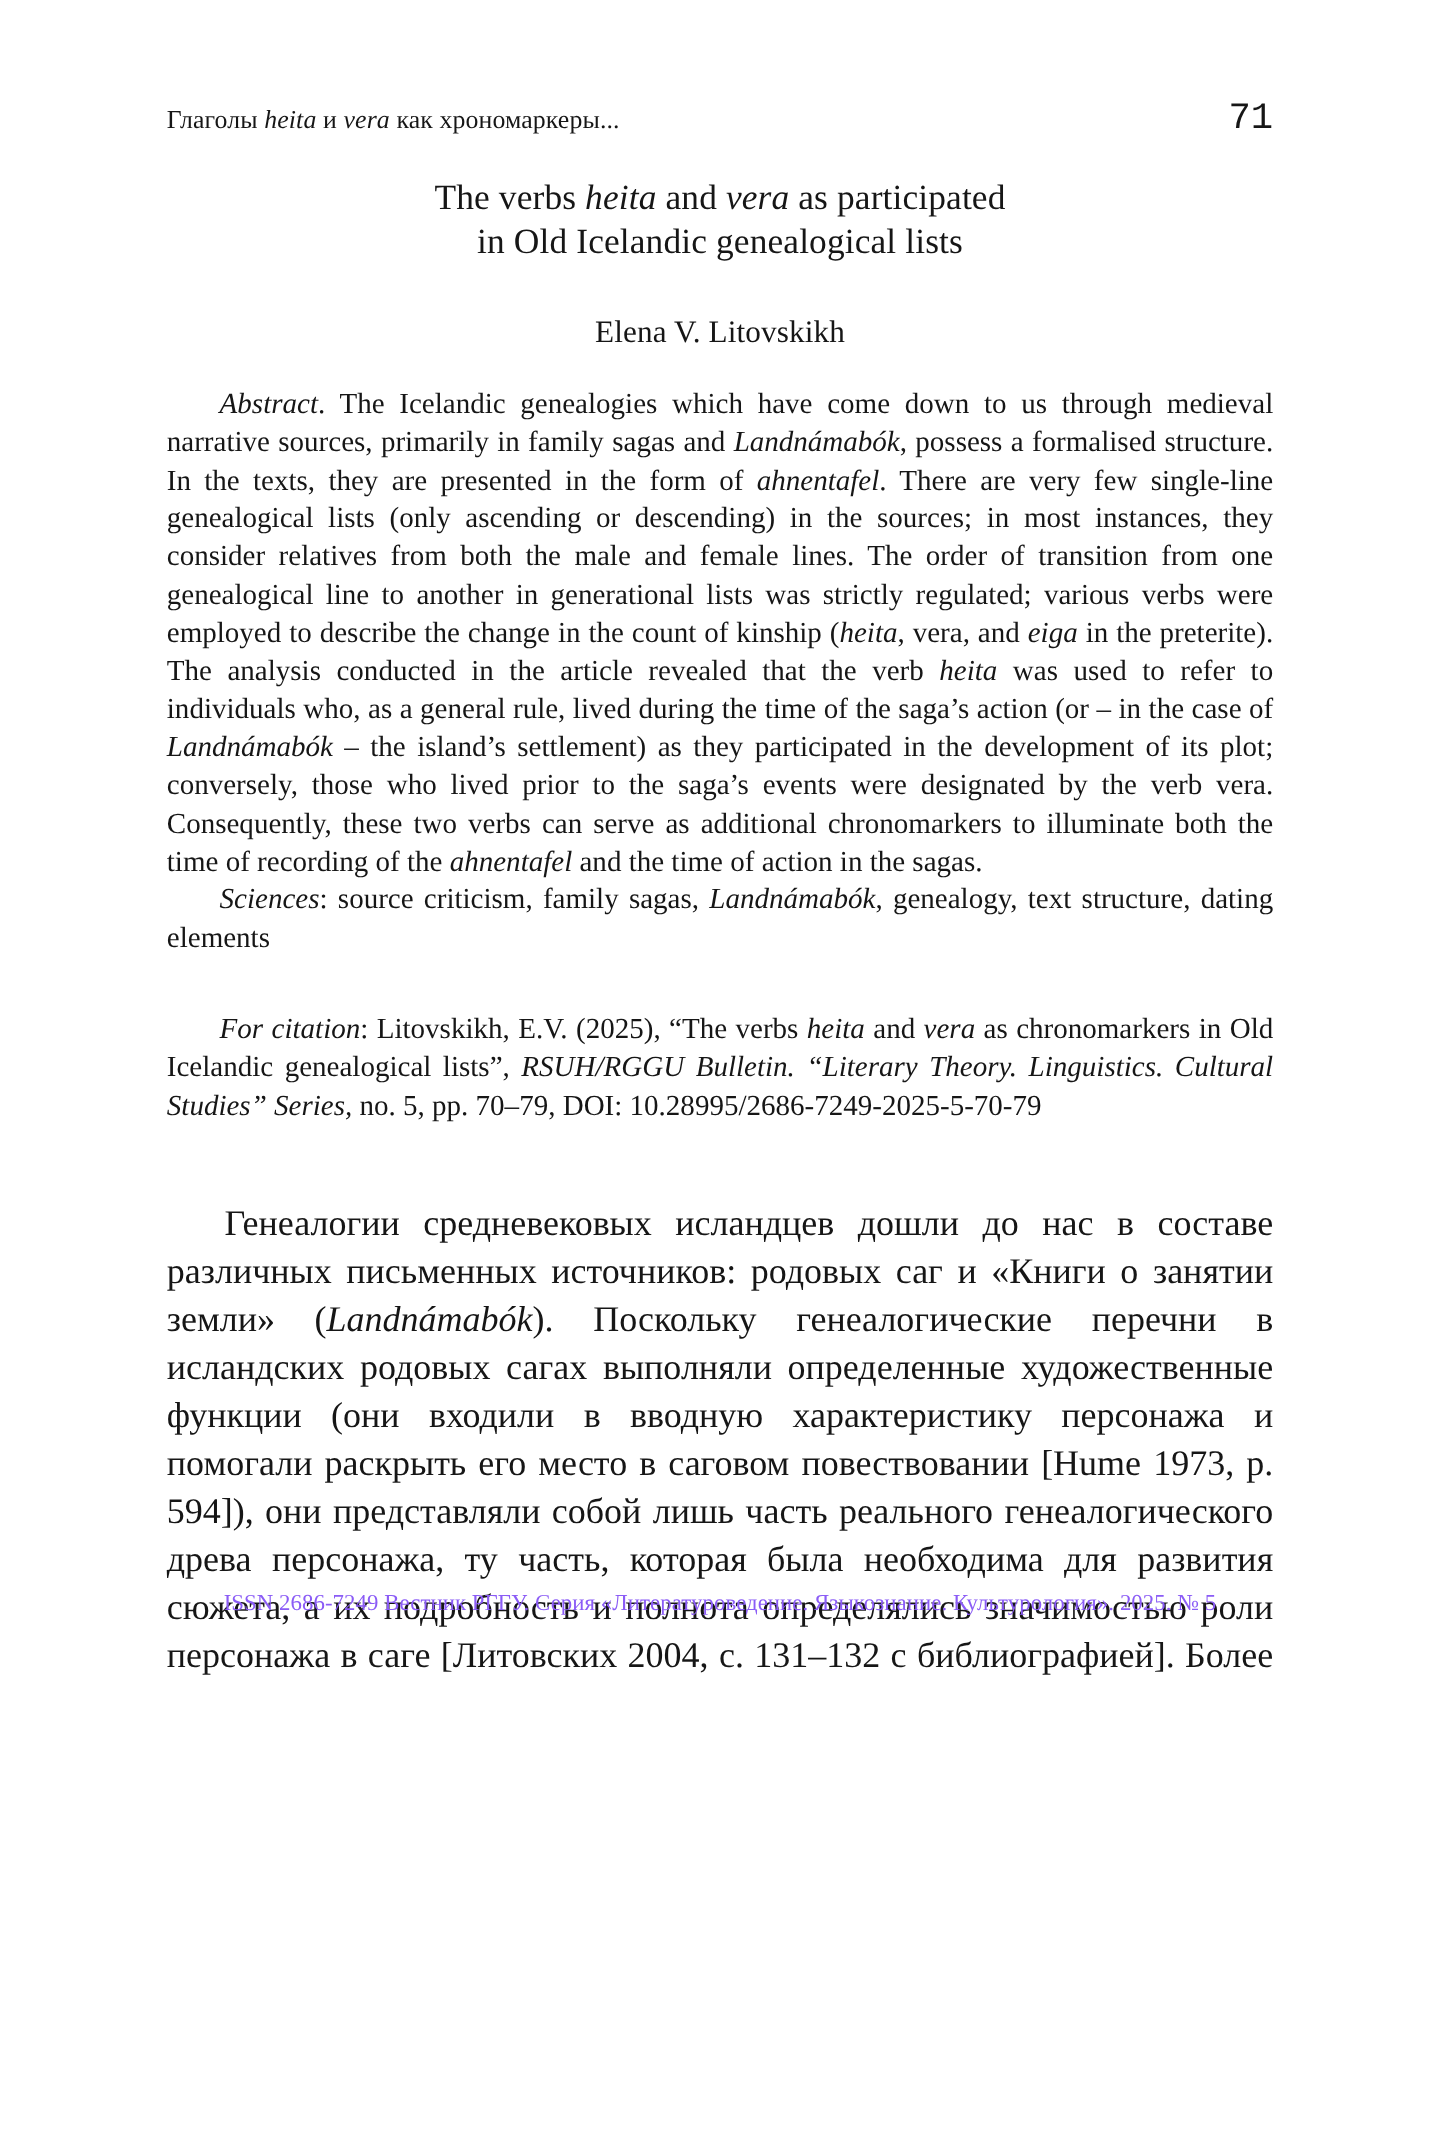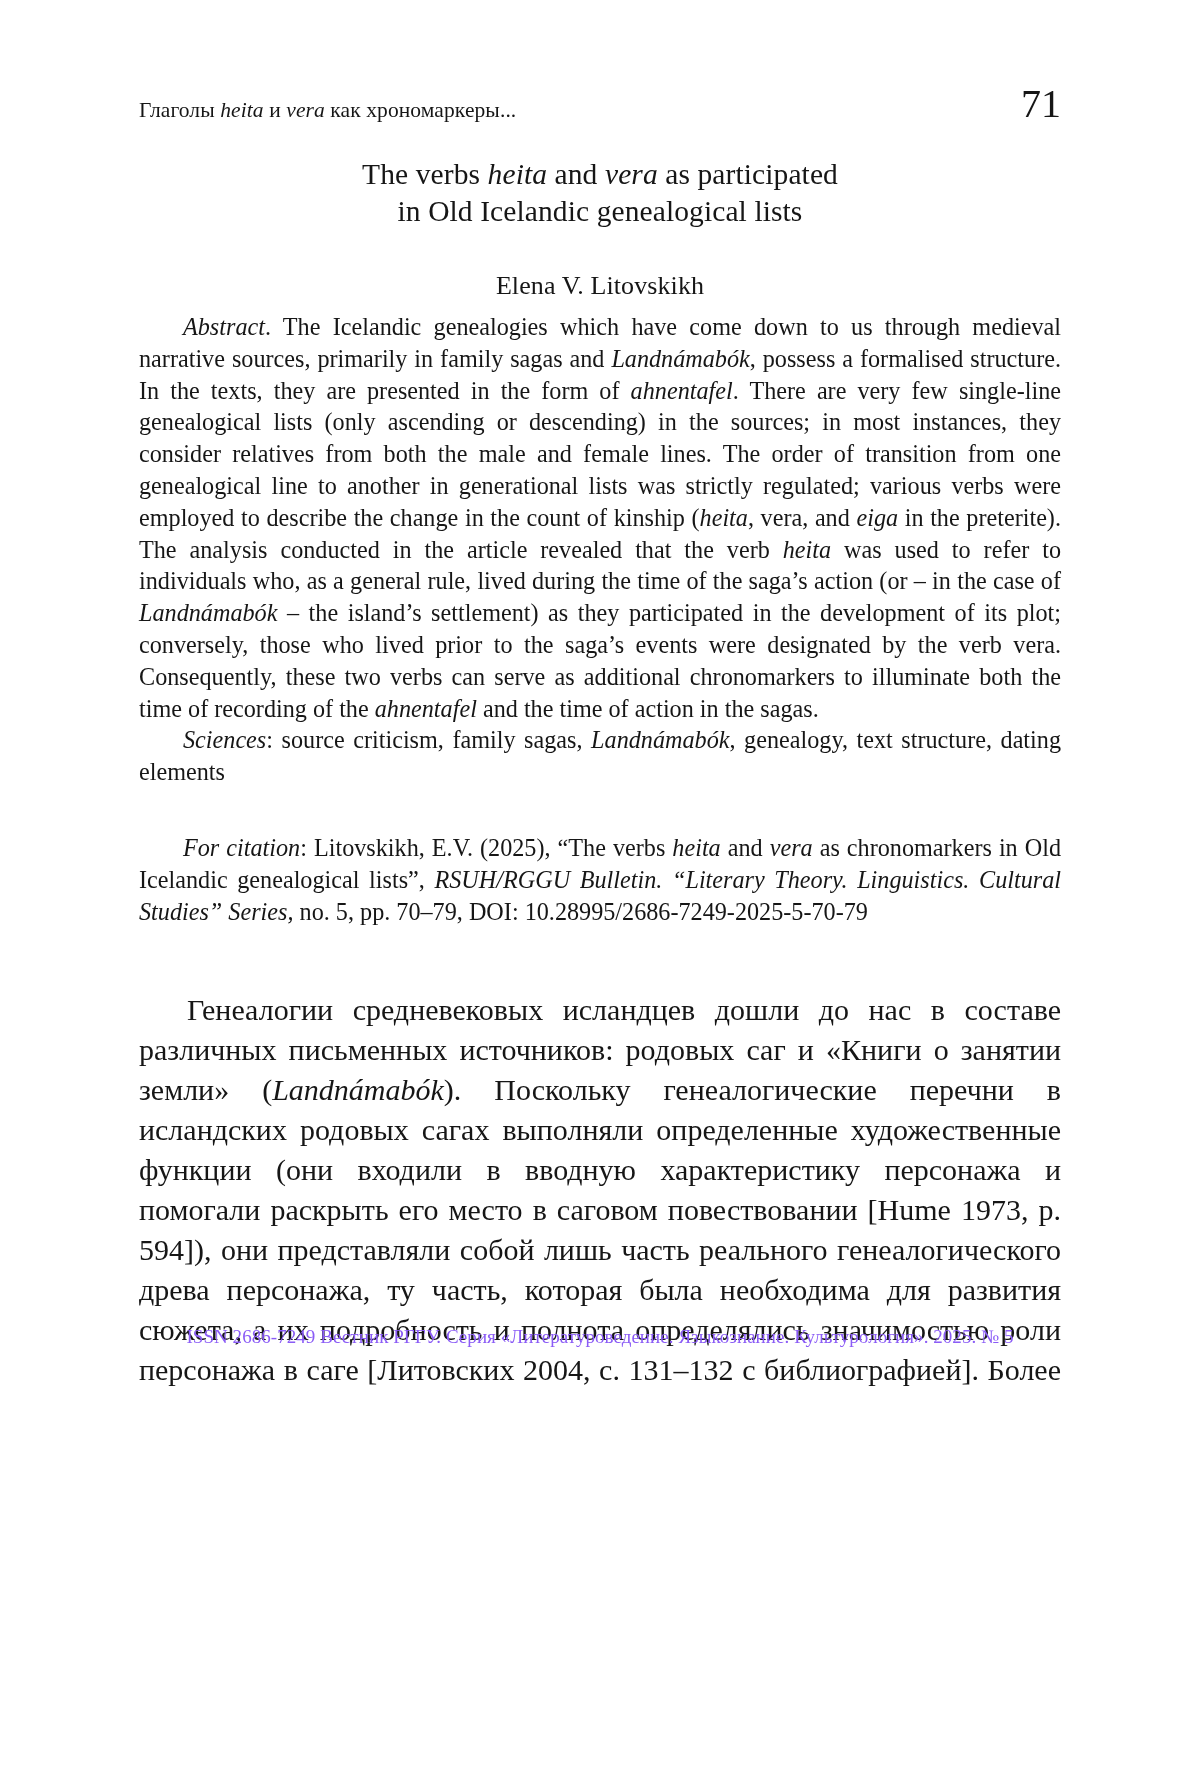--- a/index.html
+++ b/index.html
@@ -30,22 +30,23 @@
     align-items: baseline;
     justify-content: space-between;
     margin-top: 84px;
   }
   .runhead-left {
     font-size: 21.5px;
     letter-spacing: 0.1px;
   }
   .runhead-left i { font-style: italic; }
   .runhead-right {
-    font-size: 40px;
+    font-size: 31px;
     line-height: 1;
+    font-family: Liberation Mono, monospace;
   }
 
   
   h1.article-title {
     font-weight: normal;
     font-size: 29.5px;
     line-height: 1.27;
     text-align: center;
     margin: 32px 0 0 0;
     letter-spacing: 0.1px;
@@ -64,21 +65,21 @@
     font-size: 23.5px;
     line-height: 1.33;
     margin-top: 10px;
   }
 
   
   p {
     margin: 0;
   }
   .abstract {
-    margin-top: 10px;
+    margin-top: 29px;
     font-size: 24.2px;
     line-height: 1.315;
     text-align: justify;
     text-justify: inter-word;
     text-indent: 44px;
     hyphens: manual;
   }
   .abstract i, .keywords i, .citation i { font-style: italic; }
 
   .keywords {

